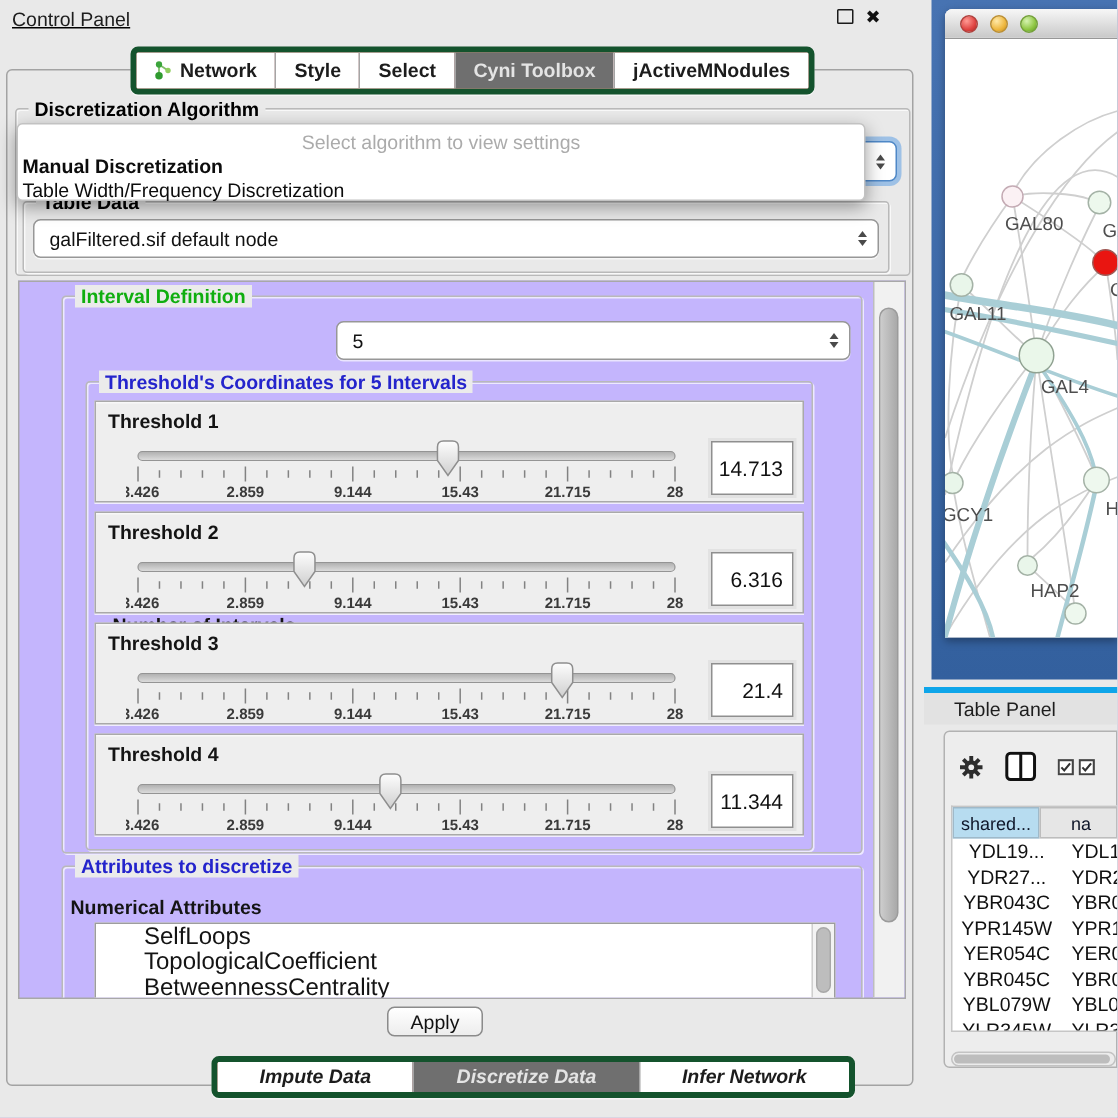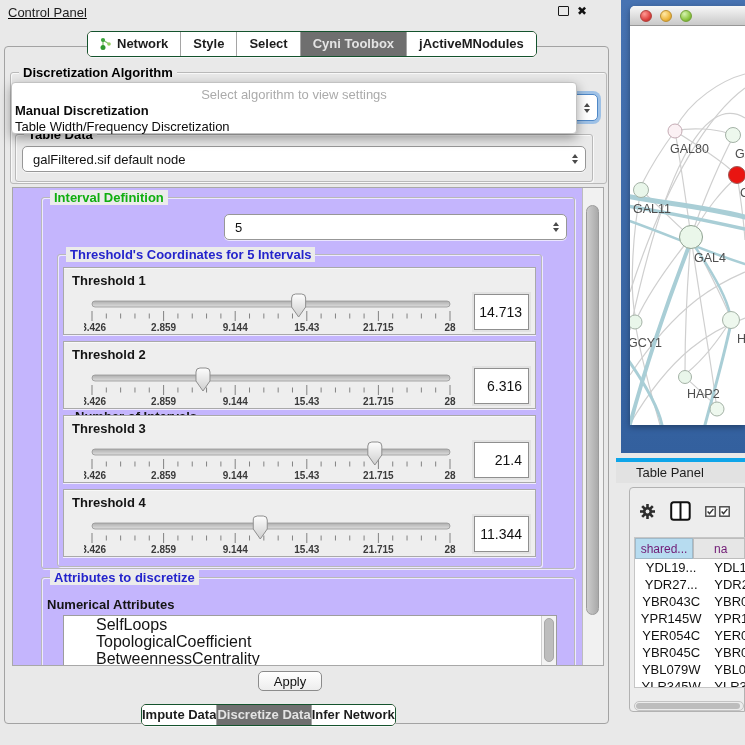--- a/index.html
+++ b/index.html
@@ -8,27 +8,27 @@
 
   
   .cp-titlebar{position:absolute;left:0;top:0;width:615px;height:24px;display:flex;align-items:center;text-decoration:underline;}
   .cp-title{font-size:13px;color:#1d1d1d;padding-left:8px;}
   .tb-icons{position:absolute;right:28px;top:5px;display:flex;gap:8px;align-items:center;}
   .float-ico{width:11px;height:10px;border:1.6px solid #1a1a1a;border-radius:1px;}
   .close-ico{font-size:12px;font-weight:bold;color:#111;line-height:12px;}
 
   .cp-border{position:absolute;left:4px;top:46px;width:605px;height:678px;border:1px solid #a3a3a3;border-radius:4px;}
 
-  .seg{position:absolute;display:inline-flex;background:#fca5a5;border:1px solid #14532d;border-radius:5px;overflow:hidden;box-shadow:0 1px 0 rgba(255,255,255,.6);}
+  .seg{position:absolute;display:inline-flex;background:#fca5a5;border:4px solid #14532d;border-radius:5px;overflow:hidden;box-shadow:0 1px 0 rgba(255,255,255,.6);}
   .seg-item{padding:4px 12px 5px;font-size:13px;font-weight:bold;color:#1c1c1c;border-left:1px solid #a5a5a5;display:flex;align-items:center;gap:5px;background:#fff;white-space:nowrap;}
   .seg-item:first-child{border-left:none;}
   .seg-item.sel{background:#6f6f6f;color:#e4e4e4;}
   #topTabs{left:87px;top:31px;}
   #bottomTabs{left:141px;top:704px;}
-  #bottomTabs .seg-item{padding:2px 0 3px;}
+  #bottomTabs .seg-item{padding:2px 28px 3px;font-style:italic;}
 
   .groupbox{position:absolute;border:1px solid #b9b9b9;border-radius:3px;box-shadow:inset 1px 1px 0 rgba(255,255,255,.7),1px 1px 0 rgba(255,255,255,.7);}
   .group-title{position:absolute;top:-8px;left:8px;font-size:13px;font-weight:bold;padding:0 4px;background:#e9e9e9;white-space:nowrap;}
   .gt-green{color:#0fae0f;background:#ebebeb;}
   .gt-blue{color:#2424cc;background:#ebebeb;}
 
   .combo{position:absolute;background:#fff;border:1px solid #979797;border-radius:5px;display:flex;align-items:center;font-size:13px;color:#111;padding-left:10px;box-shadow:0 1px 0 rgba(255,255,255,.65);}
   .combo.focus{box-shadow:0 0 0 3px rgba(96,160,228,.55);border-color:#4f88c7;}
   .stepper{position:absolute;right:7px;top:50%;transform:translateY(-50%);display:flex;flex-direction:column;gap:2px;align-items:center;}
   .arr-up{width:0;height:0;border-left:3.5px solid transparent;border-right:3.5px solid transparent;border-bottom:4.5px solid #4a4a4a;}
@@ -66,21 +66,21 @@
   .light.yellow{background:radial-gradient(circle at 35% 30%,#ffe9a8,#eeb73f 60%,#c08a1e);border:1px solid #bb8f33;}
   .light.green{background:radial-gradient(circle at 35% 30%,#d6f3b0,#8ec642 60%,#5d9426);border:1px solid #74a13a;}
   #netCanvas{position:absolute;left:630px;top:26px;width:115px;height:399px;}
 
   #tablePanelBar{position:absolute;left:616px;top:458px;width:129px;height:25px;background:#e2e2e2;border-top:4px solid #0ea5e9;display:flex;align-items:center;}
   #tablePanelBar span{font-size:13px;color:#1d1d1d;padding-left:20px;}
   #tableWin{position:absolute;left:629px;top:487px;width:116px;height:225px;background:#ededed;border:1px solid #b2b2b2;border-radius:4px 0 0 4px;}
   .tw-toolbar{position:absolute;left:0;top:8px;width:100%;height:30px;display:flex;align-items:center;gap:14px;padding-left:9px;}
   #tbl{position:absolute;left:4px;top:49px;width:111px;height:151px;background:#fff;overflow:hidden;border:1px solid #c6c6c6;border-right:none;}
   .tbl-header{display:flex;height:21px;}
-  .hc{font-size:12px;color:#701a75;display:flex;align-items:center;justify-content:center;border:1px solid #9fb9c9;}
+  .hc{font-size:12px;color:#0f172a;display:flex;align-items:center;justify-content:center;border:1px solid #9fb9c9;}
   .hc.c1{width:73px;background:#b7dcf0;}
   .hc.c2{width:60px;background:#e6e6e6;border-color:#bdbdbd;justify-content:flex-start;padding-left:20px;}
   .trow{display:flex;height:17px;align-items:center;}
   .tc{font-size:13px;color:#111;white-space:nowrap;overflow:hidden;}
   .tc.c1{width:73px;text-align:center;}
   .tc.c2{width:38px;padding-left:7px;}
   .hscroll{position:absolute;left:4px;top:213px;width:110px;height:10px;background:#ececec;border:1px solid #c3c3c3;border-radius:5px;}
   .hthumb{position:absolute;left:1px;top:1px;width:104px;height:6px;border-radius:4px;background:#bdbdbd;}
 </style>
 </head>

